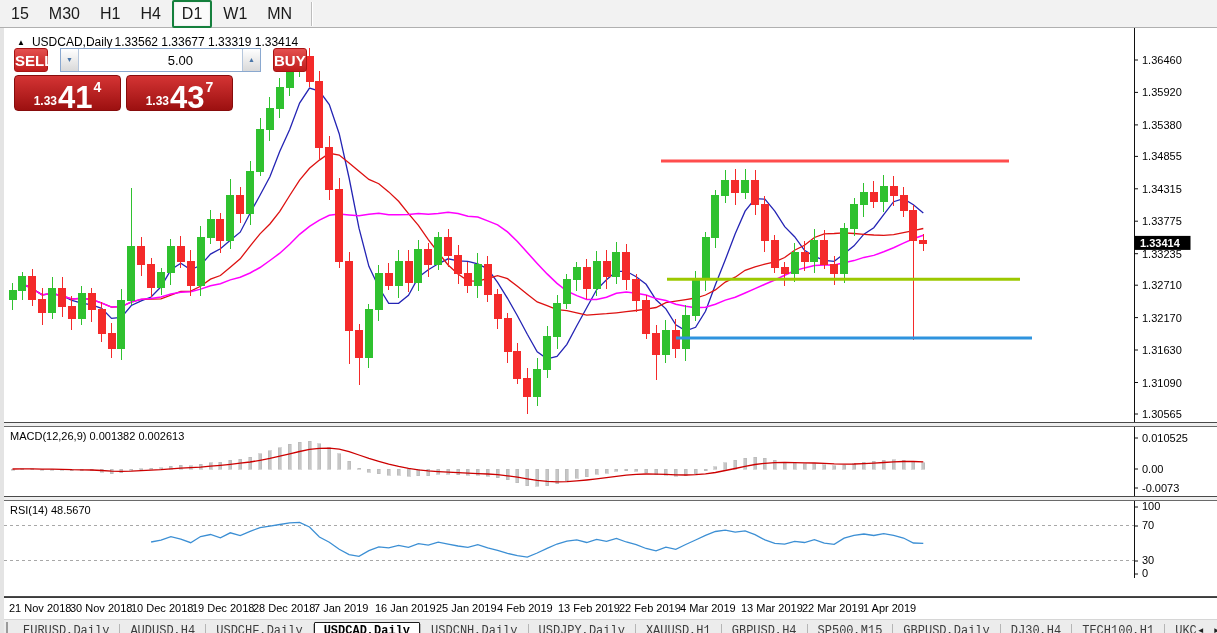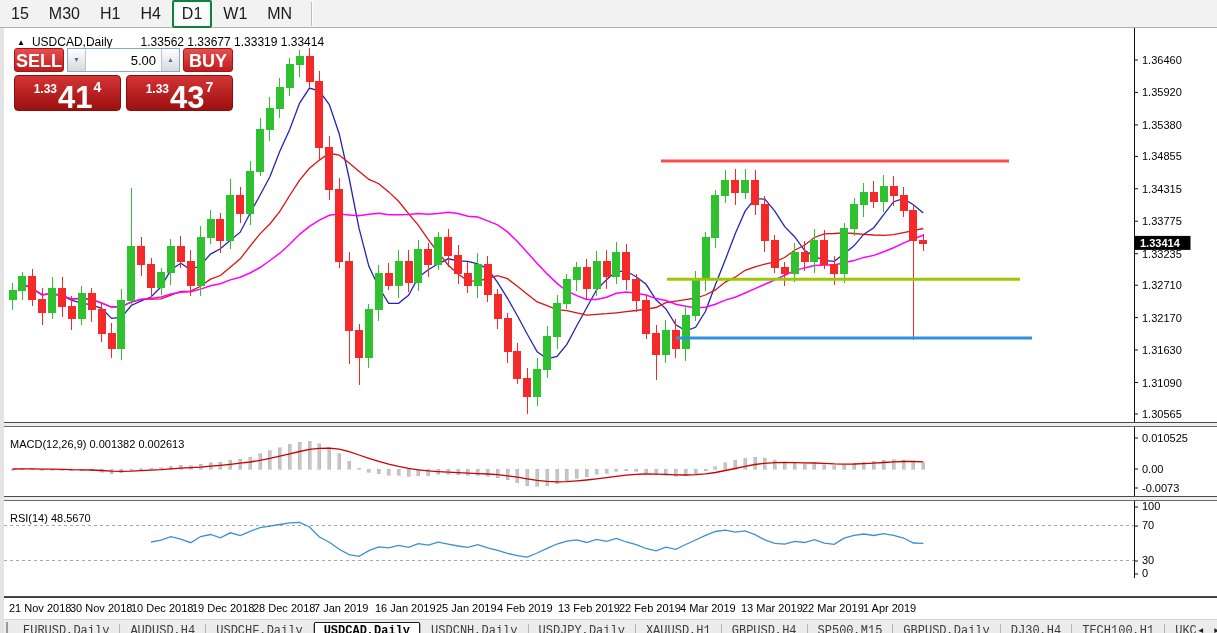--- a/index.html
+++ b/index.html
@@ -9,48 +9,48 @@
   .tf-btn.selected{background:#fbfbfb;border:2px solid #15803d;box-shadow:inset 0 0 2px #ddd;}
   .tf-sep{width:1px;height:24px;background:#bdbdbd;border-right:1px solid #fff;margin-left:8px;}
   .workspace{border-left:4px solid #e4e4e4;box-sizing:border-box;}
   .panel{position:relative;background:#fff;}
   #main-panel{height:394px;border-bottom:1px solid #4a4a4a;}
   .splitter{height:3px;background:#efefef;border-bottom:1px solid #6a6a6a;}
   #macd-panel{height:69px;}
   #macd-wrap{border-bottom:1px solid #4a4a4a;}
   #rsi-panel{height:95px;}
   #rsi-wrap{border-bottom:1px solid #4a4a4a;}
-  .ind-label{position:absolute;top:3px;left:6px;font-size:11px;color:#000;z-index:3;margin-top:8px;}
+  .ind-label{position:absolute;top:3px;left:6px;font-size:11px;color:#000;z-index:3;}
   #chart-header{position:absolute;top:7px;left:13px;font-size:12px;color:#000;z-index:4;}
   #chart-header .marker{font-size:8px;margin-right:7px;position:relative;top:-1px;}
-  #chart-header .quotes{margin-left:28px;}
+  #chart-header .quotes{margin-left:2px;}
   #date-axis{height:21px;border-top:1px solid #3c3c3c;position:relative;background:#fff;font-size:11px;color:#000;}
   .date-label{position:absolute;top:4px;white-space:nowrap;}
   #tab-bar{height:22px;background:#ececec;border-top:1px solid #d6d6d6;display:flex;align-items:center;font-size:12px;color:#3c3c3c;box-sizing:border-box;padding-left:2px;}
   .tab-edge{width:7px;height:15px;border:1px solid #9a9a9a;background:#f7f7f7;margin-right:5px;}
   .tab{padding:2px 10px;white-space:nowrap;cursor:default;font-family:Liberation Mono, monospace;}
   .tab.active{background:#fff;border:1px solid #1d1d1d;font-weight:bold;color:#000;padding:1px 9px;border-radius:1px;}
   .tab-sep{width:1px;height:13px;background:#b5b5b5;}
   .tab.truncated{max-width:34px;overflow:hidden;padding-right:0;}
   .tab-arrows{margin-left:auto;display:flex;align-items:center;gap:8px;padding-right:6px;color:#222;font-size:8px;}
   .tab-arrows span{cursor:default;}
   #status-bar{height:10px;background:#f1f1f1;border-top:1px solid #c9c9c9;position:relative;}
   .status-div{position:absolute;top:1px;width:1px;height:8px;background:#d9d9d9;border-right:1px solid #fff;}
   
   #trade-panel{position:absolute;top:20px;left:10px;z-index:5;width:222px;}
   .tp-row1{display:flex;height:24px;align-items:stretch;}
-  .btn-sell,.btn-buy{width:50px;color:#fff;font-weight:bold;font-size:18px;text-align:center;line-height:24px;background:linear-gradient(#e4504f,#c01c1c);border:1px solid #a81414;border-radius:3px;box-sizing:border-box;cursor:default;}
-  .spin-group{display:flex;border:1px solid #8aa8cf;background:#fff;margin:0 3px;box-sizing:border-box;}
+  .btn-sell,.btn-buy{width:34px;color:#fff;font-weight:bold;font-size:15px;text-align:center;line-height:24px;background:linear-gradient(#e4504f,#c01c1c);border:1px solid #a81414;border-radius:3px;box-sizing:border-box;cursor:default;}
+  .spin-group{display:flex;border:1px solid #8aa8cf;background:#fff;margin:0 12px;box-sizing:border-box;gap:44px;}
   .spin-btn{width:17px;background:linear-gradient(#ffffff,#d9d9d9);color:#4a76a8;font-size:7px;text-align:center;line-height:22px;cursor:default;}
   .spin-btn.dn{border-right:1px solid #b5c6dc;}
   .spin-btn.up{border-left:1px solid #b5c6dc;}
   .vol-input{width:70px;border:none;outline:none;text-align:right;font-size:13px;font-family:"Liberation Sans",sans-serif;padding:0 5px 0 0;color:#000;}
   .tp-row2{display:flex;gap:5px;margin-top:3px;}
   .tile{width:107px;height:36px;background:linear-gradient(#d43434,#9c1010);border:1px solid #870c0c;border-radius:4px;color:#fff;display:flex;align-items:flex-end;justify-content:center;box-sizing:border-box;cursor:default;}
-  .tile .small{font-size:12px;font-weight:bold;padding-bottom:14px;margin-right:1px;}
+  .tile .small{font-size:12px;font-weight:bold;padding-bottom:2px;margin-right:1px;}
   .tile .big{font-size:31px;font-weight:bold;line-height:1;position:relative;top:3px;}
   .tile .sup{font-size:14px;font-weight:bold;padding-bottom:15px;margin-left:1px;}
   svg{display:block;}
   svg text{font-family:"Liberation Sans",sans-serif;}
 </style>
 </head>
 <body>
 
 <div class="toolbar">
   <div id="tf-buttons" style="display:flex;align-items:center;">

